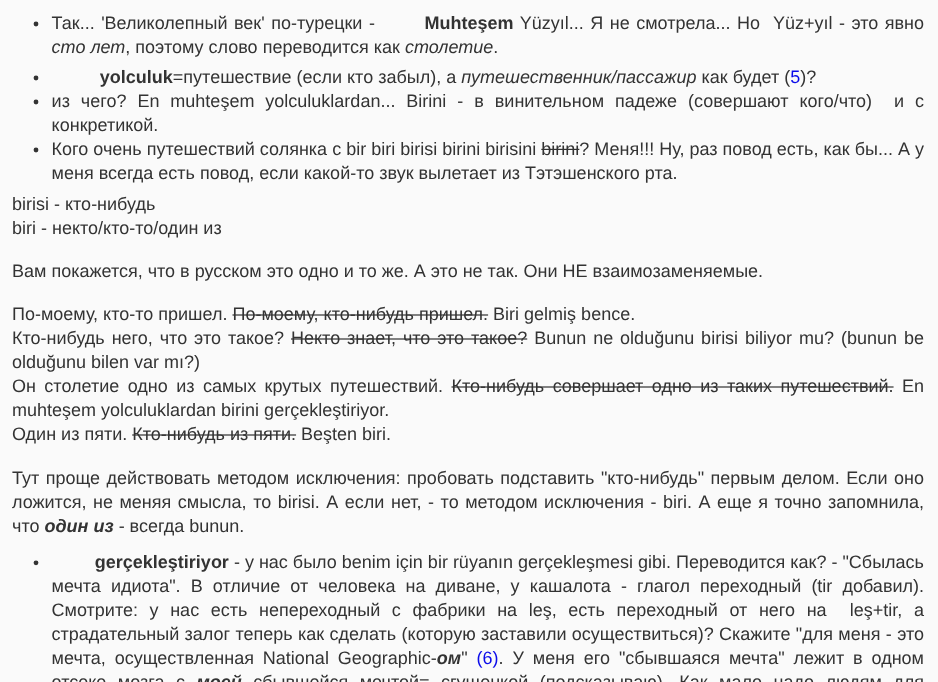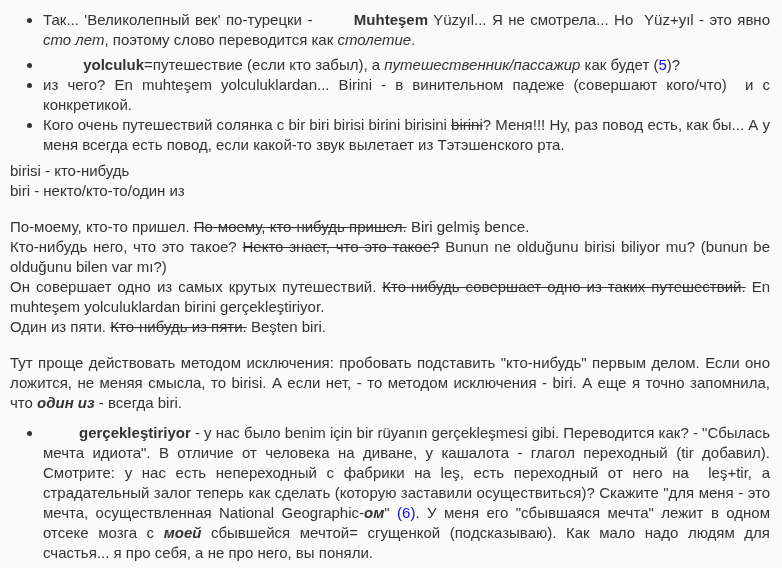--- a/index.html
+++ b/index.html
@@ -48,27 +48,28 @@
     <li><span>&nbsp;</span><span class="b">yolculuk</span><span>=путешествие (если кто забыл), а </span><span class="i">путешественник/пассажир</span><span> как будет (</span><a href="#">5</a><span>)?</span></li>
     <li><span>из чего? En muhteşem yolculuklardan... Birini - в винительном падеже (совершают кого/что)&nbsp; и с конкретикой.</span></li>
     <li><span>Кого очень путешествий солянка с bir biri birisi birini birisini </span><span class="st">birini</span><span>? Меня!!! Ну, раз повод есть, как бы... А у меня всегда есть повод, если какой-то звук вылетает из Тэтэшенского рта.</span></li>
   </ul>
 
   <div>
     <div><span>birisi - кто-нибудь</span></div>
     <div><span>biri - некто/кто-то/один из</span></div>
   </div>
 
+  <div class="para gap"><span>Вам покажется, что в русском это одно и то же. А это не так. Они НЕ взаимозаменяемые.</span></div>
 
   <div class="gap">
     <div class="para"><span>По-моему, кто-то пришел. </span><span class="st">По-моему, кто-нибудь пришел.</span><span> Biri gelmiş bence.</span></div>
     <div class="para"><span>Кто-нибудь него, что это такое? </span><span class="st">Некто знает, что это такое?</span><span> Bunun ne olduğunu birisi biliyor mu? (bunun be olduğunu bilen var mı?)</span></div>
-    <div class="para"><span>Он совершает одно из самых крутых путешествий. </span><span class="st">Кто-нибудь совершает одно из таких путешествий.</span><span> En muhteşem yolculuklardan birini gerçekleştiriyor.</span></div>
+    <div class="para"><span>Он столетие одно из самых крутых путешествий. </span><span class="st">Кто-нибудь совершает одно из таких путешествий.</span><span> En muhteşem yolculuklardan birini gerçekleştiriyor.</span></div>
     <div class="para"><span>Один из пяти. </span><span class="st">Кто-нибудь из пяти.</span><span> Beşten biri.</span></div>
   </div>
 
-  <div class="para gap"><span>Тут проще действовать методом исключения: пробовать подставить "кто-нибудь" первым делом. Если оно ложится, не меняя смысла, то birisi. А если нет, - то методом исключения - biri. А еще я точно запомнила, что </span><span class="bi">один из</span><span> - всегда biri.</span></div>
+  <div class="para gap"><span>Тут проще действовать методом исключения: пробовать подставить "кто-нибудь" первым делом. Если оно ложится, не меняя смысла, то birisi. А если нет, - то методом исключения - biri. А еще я точно запомнила, что </span><span class="bi">один из</span><span> - всегда bunun.</span></div>
 
   <ul class="bottom">
     <li><span class="b">gerçekleştiriyor</span><span> - у нас было benim için bir rüyanın gerçekleşmesi gibi. Переводится как? - "Сбылась мечта идиота". В отличие от человека на диване, у кашалота - глагол переходный (tir добавил). Смотрите: у нас есть непереходный с фабрики на leş, есть переходный от него на &nbsp;leş+tir, а страдательный залог теперь как сделать (которую заставили осуществиться)? Скажите "для меня - это мечта, осуществленная National Geographic-</span><span class="bi">ом</span><span>" </span><a href="#">(6)</a><span>. У меня его "сбывшаяся мечта" лежит в одном отсеке мозга с </span><span class="bi">моей</span><span> сбывшейся мечтой= сгущенкой (подсказываю). Как мало надо людям для счастья... я про себя, а не про него, вы поняли.</span></li>
   </ul>
 
 </div>
 
 </body></html>

